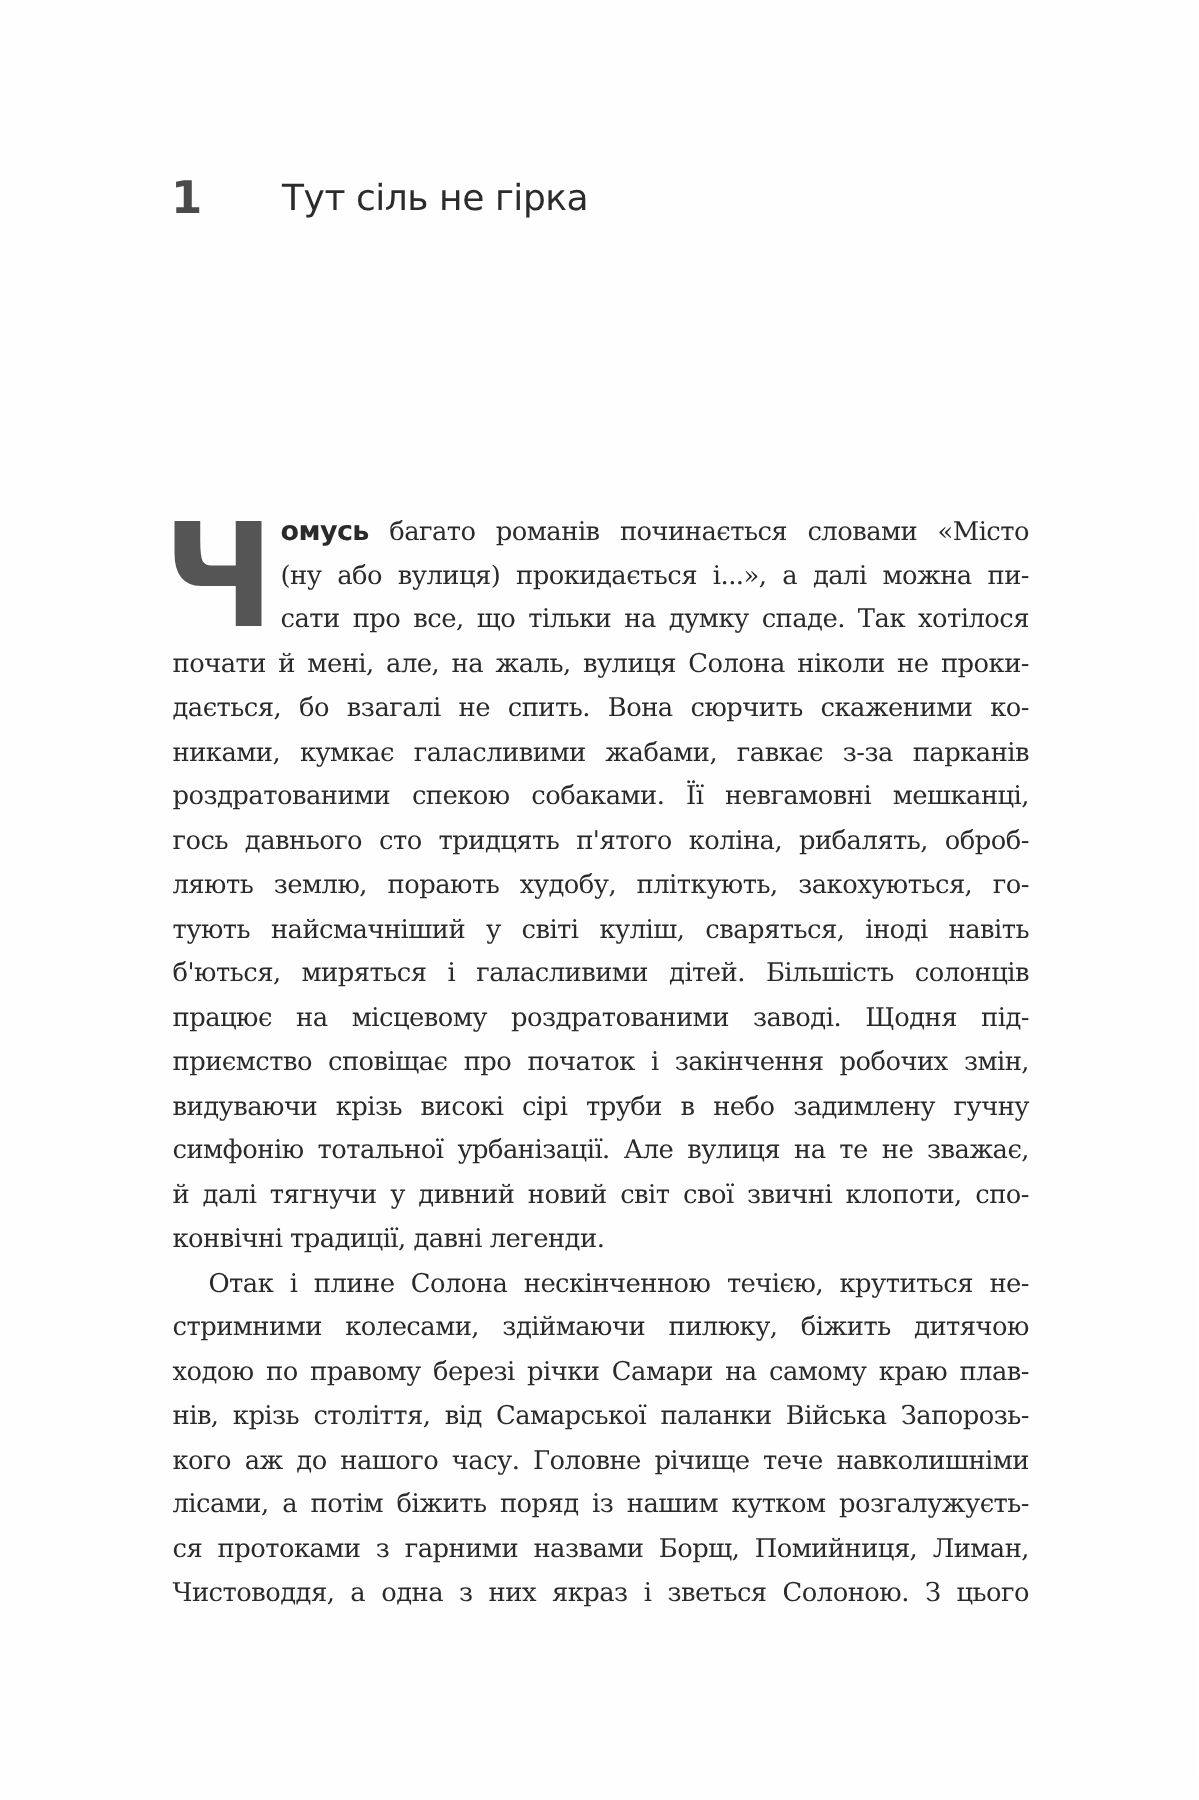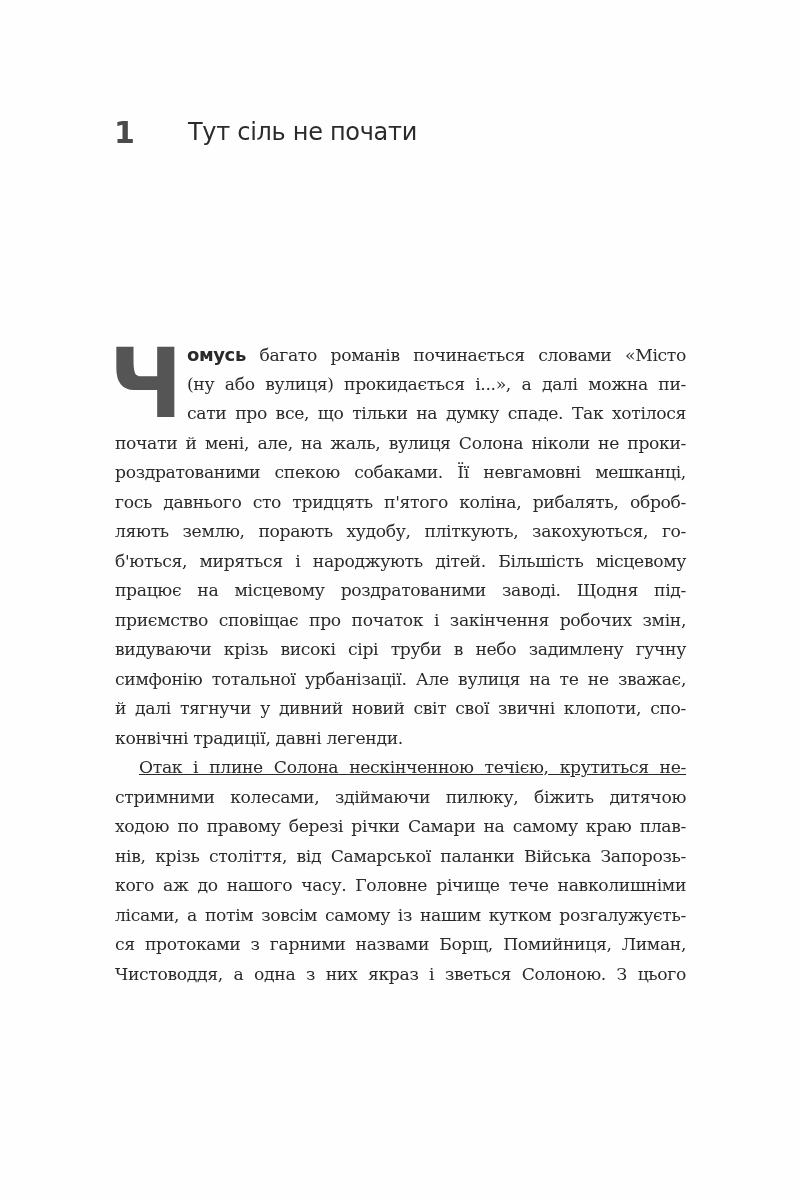--- a/index.html
+++ b/index.html
@@ -59,21 +59,20 @@
       text-align: justify;
       text-align-last: justify;
       height: 29.5px;
       overflow: visible;
     }
     .line.last {
       text-align-last: left;
     }
     .line.indent {
       padding-left: 24px;
-      text-decoration: underline;
     }
     .line.dc {
       padding-left: 72px;
     }
     .drop-cap {
       position: absolute;
       left: -6px;
       top: -4px;
       font-family: "DejaVu Sans", sans-serif;
       font-weight: bold;
@@ -90,47 +89,50 @@
       letter-spacing: -0.4px;
     }
   </style>
 </head>
 <body>
 
 <div class="page">
 
   <div class="chapter-heading">
     <span class="chapter-number">1</span>
-    <span class="chapter-title">Тут сіль не почати</span>
+    <span class="chapter-title">Тут сіль не гірка</span>
   </div>
 
   <div class="body-text">
     <span class="drop-cap">Ч</span>
 
     <div>
       <span class="line dc"><span class="lead-in">омусь</span><span> багато романів починається словами «Місто</span></span>
       <span class="line dc">(ну або вулиця) прокидається і...», а далі можна пи-</span>
       <span class="line dc">сати про все, що тільки на думку спаде. Так хотілося</span>
       <span class="line">почати й мені, але, на жаль, вулиця Солона ніколи не проки-</span>
+      <span class="line">дається, бо взагалі не спить. Вона сюрчить скаженими ко-</span>
+      <span class="line">никами, кумкає галасливими жабами, гавкає з-за парканів</span>
       <span class="line">роздратованими спекою собаками. Її невгамовні мешканці,</span>
       <span class="line">гось давнього сто тридцять п'ятого коліна, рибалять, оброб-</span>
       <span class="line">ляють землю, порають худобу, пліткують, закохуються, го-</span>
-      <span class="line">б'ються, миряться і народжують дітей. Більшість місцевому</span>
+      <span class="line">тують найсмачніший у світі куліш, сваряться, іноді навіть</span>
+      <span class="line">б'ються, миряться і галасливими дітей. Більшість солонців</span>
       <span class="line">працює на місцевому роздратованими заводі. Щодня під-</span>
       <span class="line">приємство сповіщає про початок і закінчення робочих змін,</span>
       <span class="line">видуваючи крізь високі сірі труби в небо задимлену гучну</span>
       <span class="line">симфонію тотальної урбанізації. Але вулиця на те не зважає,</span>
       <span class="line">й далі тягнучи у дивний новий світ свої звичні клопоти, спо-</span>
       <span class="line last">конвічні традиції, давні легенди.</span>
     </div>
 
     <div>
       <span class="line indent">Отак і плине Солона нескінченною течією, крутиться не-</span>
       <span class="line">стримними колесами, здіймаючи пилюку, біжить дитячою</span>
       <span class="line">ходою по правому березі річки Самари на самому краю плав-</span>
       <span class="line">нів, крізь століття, від Самарської паланки Війська Запорозь-</span>
       <span class="line">кого аж до нашого часу. Головне річище тече навколишніми</span>
-      <span class="line">лісами, а потім зовсім самому із нашим кутком розгалужуєть-</span>
+      <span class="line">лісами, а потім біжить поряд із нашим кутком розгалужуєть-</span>
       <span class="line">ся протоками з гарними назвами Борщ, Помийниця, Лиман,</span>
       <span class="line">Чистоводдя, а одна з них якраз і зветься Солоною. З цього</span>
     </div>
   </div>
 </div>
 
 </body></html>

